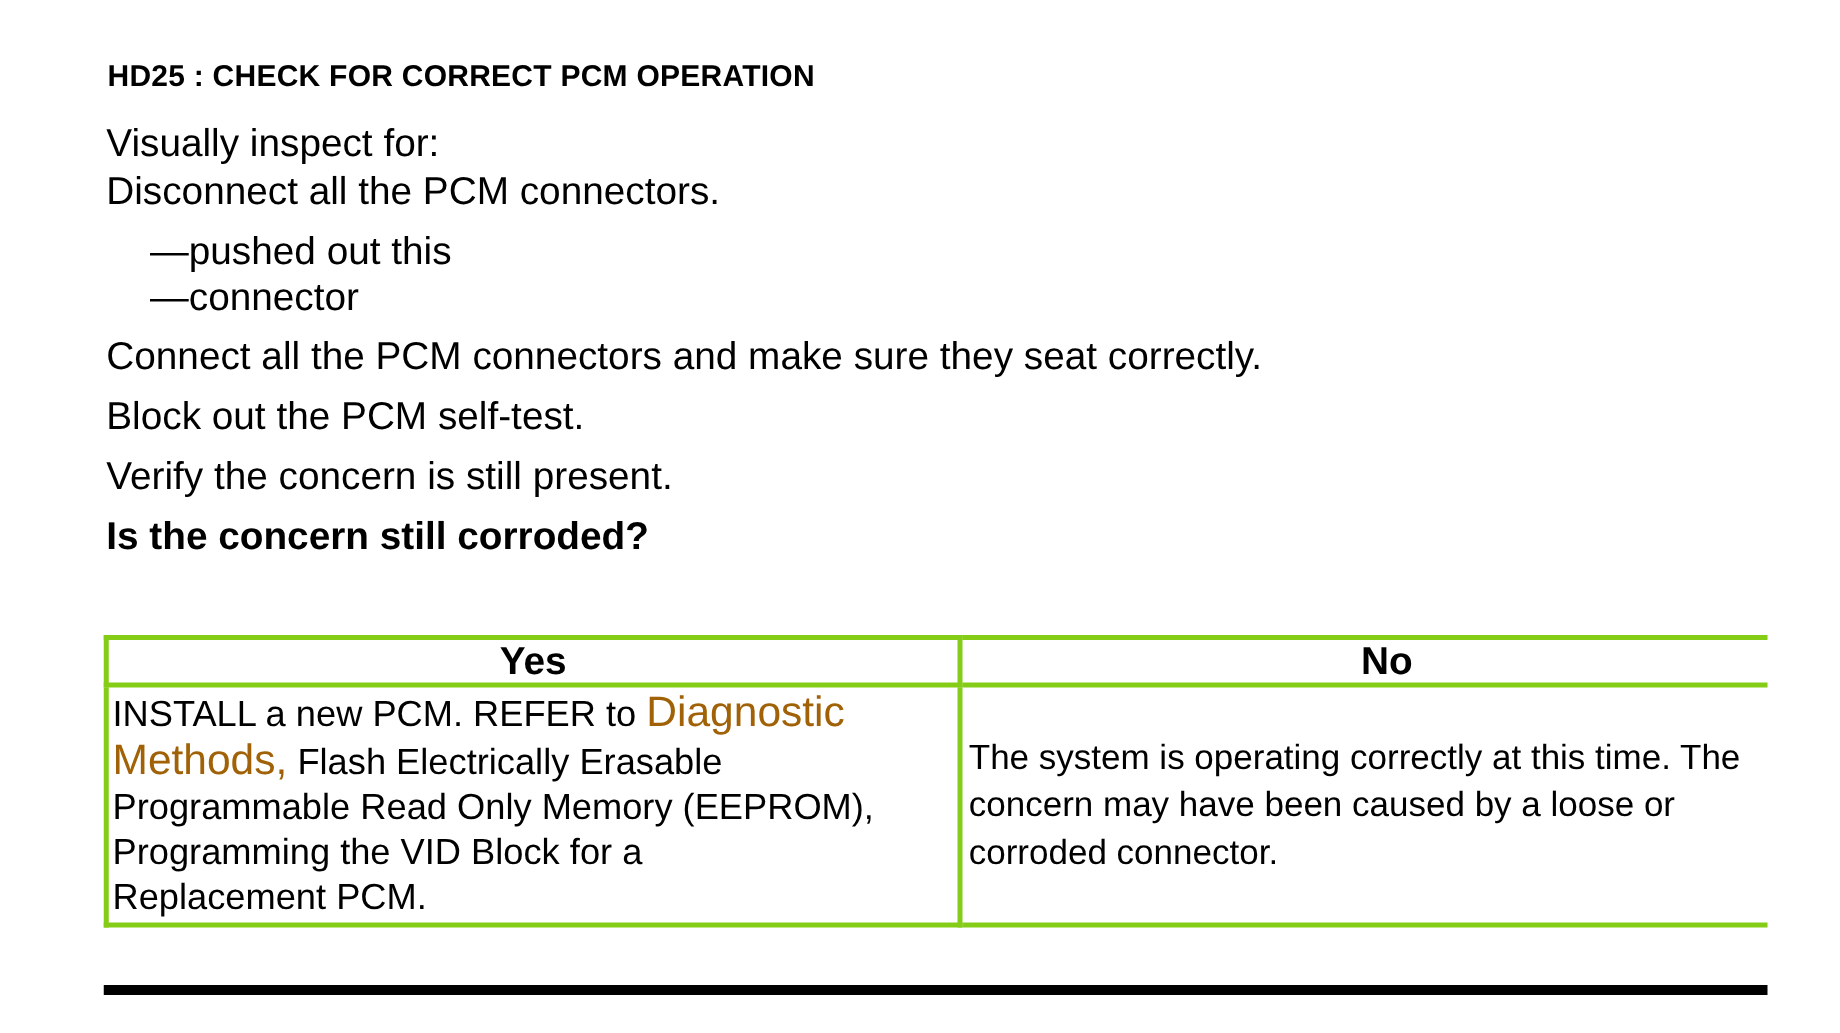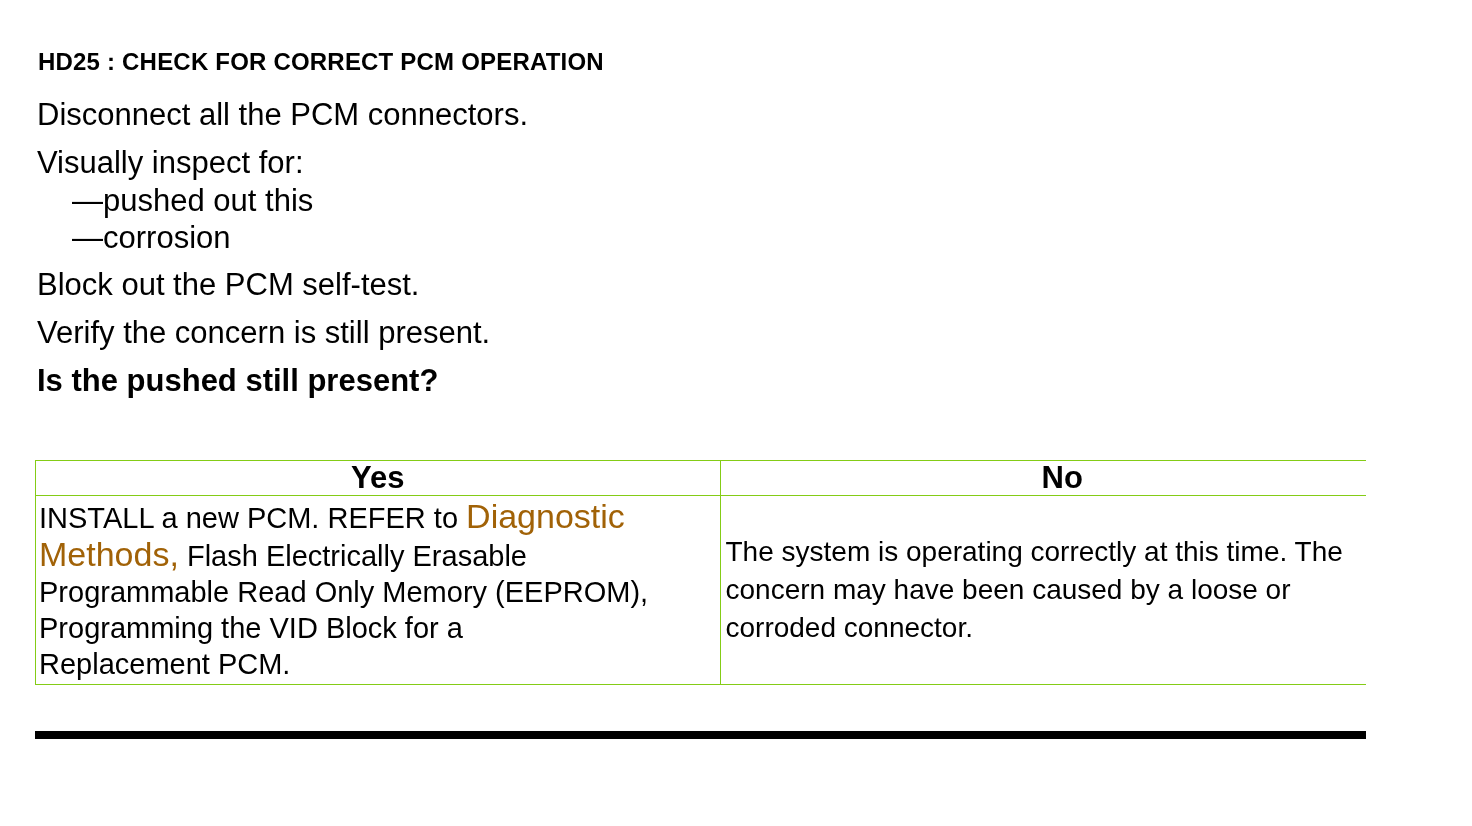--- a/index.html
+++ b/index.html
@@ -6,20 +6,21 @@
   .page {
     position: relative;
     width: 1366px;
     height: 826px;
     background: #ffffff;
     color: #000000;
     font-family: "Liberation Sans", sans-serif;
     overflow: hidden;
     box-sizing: border-box;
     padding: 48px 56px 0 37px;
+    margin-left: 48px;
   }
   .proc-title {
     font-size: 24px;
     font-weight: bold;
     line-height: 28px;
     margin: 0 0 22px 1px;
     letter-spacing: 0.2px;
   }
   p.step {
     font-size: 31px;
@@ -40,21 +41,21 @@
     margin: 12px 0 0 0;
   }
   table.decision {
     border-collapse: collapse;
     table-layout: fixed;
     width: 1370px;
     margin-top: 63px;
     margin-left: -2px;
   }
   table.decision th, table.decision td {
-    border: 1px solid #84cc16;
+    border: 4px solid #84cc16;
   }
   table.decision th {
     font-size: 31px;
     font-weight: bold;
     line-height: 34px;
     text-align: center;
     padding: 0;
     width: 50%;
   }
   td.yes-cell {
@@ -86,34 +87,35 @@
     margin-left: -2px;
   }
 </style>
 </head>
 <body>
 
 <div class="page">
 
   <h1 class="proc-title">HD25 : CHECK FOR CORRECT PCM OPERATION</h1>
 
+  <p class="step tight">Visually inspect for:</p>
+
   <p class="step">Disconnect all the PCM connectors.</p>
-
-  <p class="step tight">Visually inspect for:</p>
 
   <p class="dash-item">—pushed out this</p>
 
-  <p class="dash-item last">—corrosion</p>
+  <p class="dash-item last">—connector</p>
 
+  <p class="step">Connect all the PCM connectors and make sure they seat correctly.</p>
 
   <p class="step">Block out the PCM self-test.</p>
 
   <p class="step">Verify the concern is still present.</p>
 
-  <p class="question">Is the pushed still present?</p>
+  <p class="question">Is the concern still corroded?</p>
 
   <table class="decision">
     <thead>
       <tr>
         <th>Yes</th>
         <th>No</th>
       </tr>
     </thead>
     <tbody>
       <tr>

